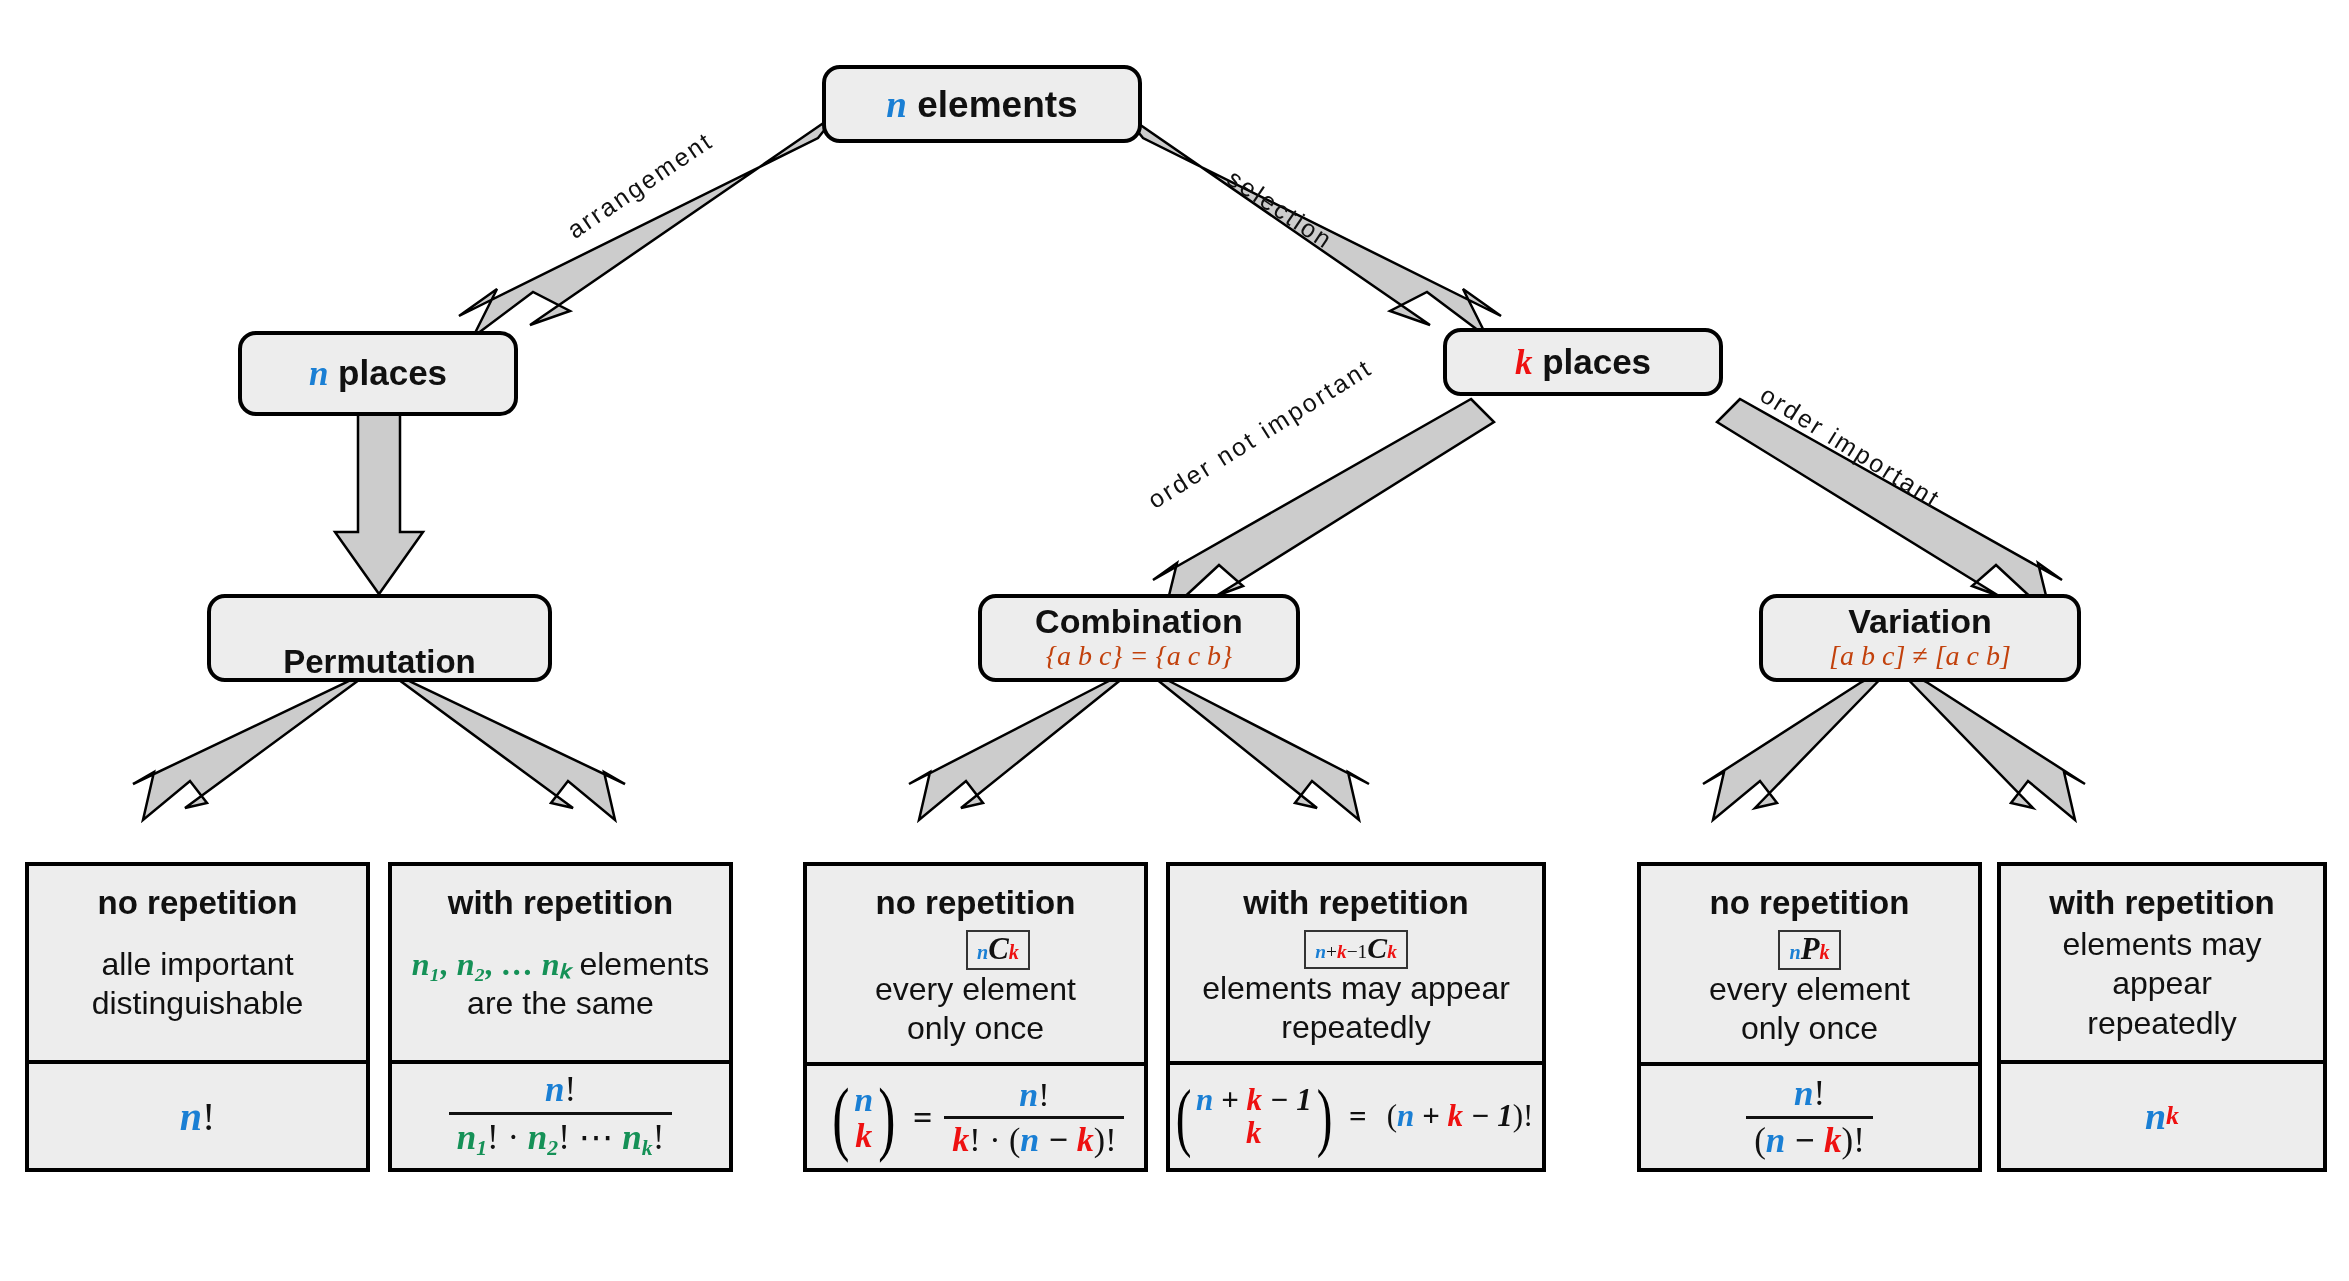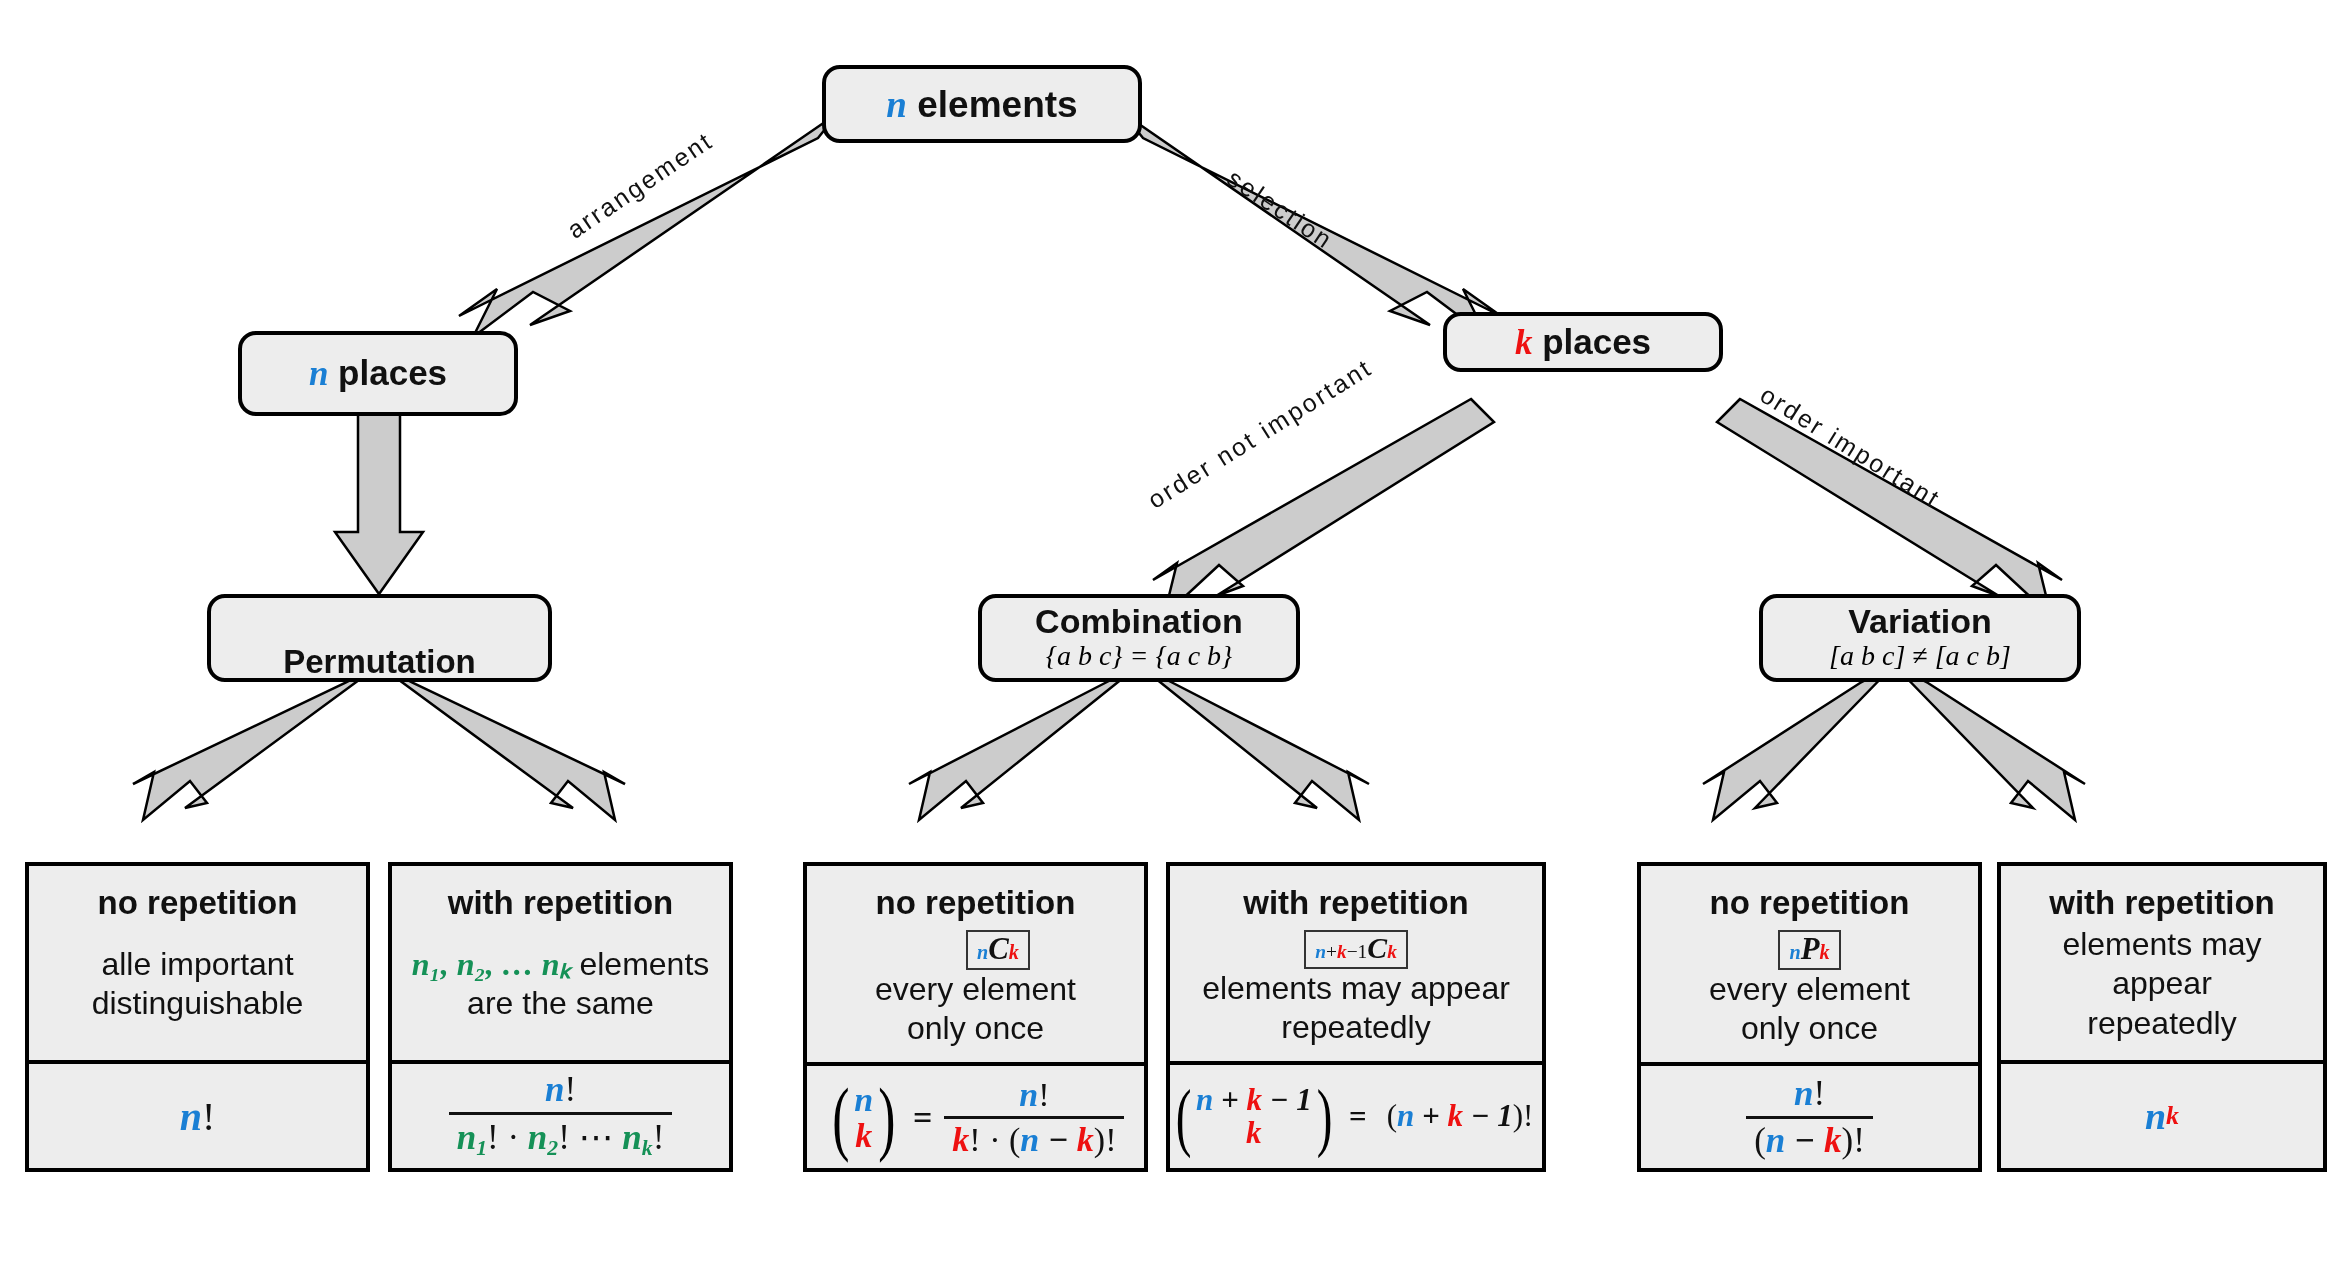--- a/index.html
+++ b/index.html
@@ -11,21 +11,21 @@
   #svg-edges{position:absolute;left:0;top:0;width:2349px;height:1281px;}
 
   
   .node{
     position:absolute;box-sizing:border-box;
     background:#ededed;border:4px solid #000;border-radius:18px;
     display:flex;flex-direction:column;align-items:center;justify-content:center;
     z-index:3;
   }
   .node .title{font-weight:bold;color:#111;white-space:nowrap;}
-  .node .sub{font-family:"Liberation Serif",serif;font-style:italic;color:#000000;white-space:nowrap;}
+  .node .sub{font-family:"Liberation Serif",serif;font-style:italic;color:#c2410c;white-space:nowrap;}
 
   
   .leaf{
     position:absolute;box-sizing:border-box;
     background:#ededed;border:4px solid #000;
     display:flex;flex-direction:column;z-index:3;
   }
   .leaf .head{
     flex:0 0 auto;display:flex;flex-direction:column;align-items:center;
     justify-content:flex-start;padding-top:18px;
@@ -131,21 +131,21 @@
   </div>
 </div>
 
 <div class="node" style="left:238px;top:331px;width:280px;height:85px;">
   <div class="title" style="font-size:35px;">
     <span class="mi blue">n</span>
     <span>places</span>
   </div>
 </div>
 
-<div class="node" style="left:1443px;top:312px;width:280px;height:60px;">
+<div class="node" style="left:1443px;top:328px;width:280px;height:68px;">
   <div class="title" style="font-size:35px;">
     <span class="mi red">k</span>
     <span>places</span>
   </div>
 </div>
 
 <div class="node" style="left:207px;top:594px;width:345px;height:88px;">
   <div class="title" style="font-size:33px;margin-top:48px;">Permutation</div>
 </div>
 

